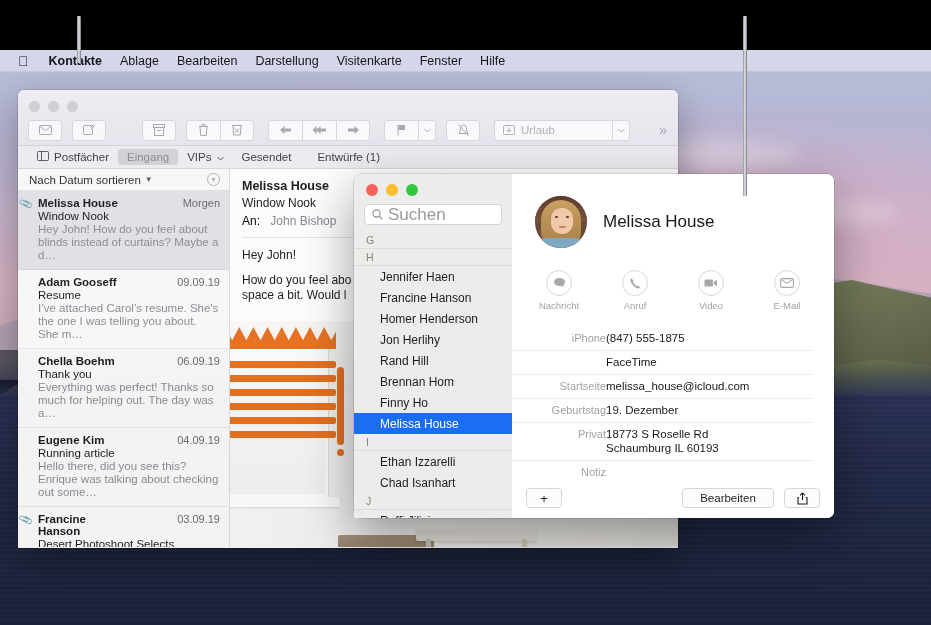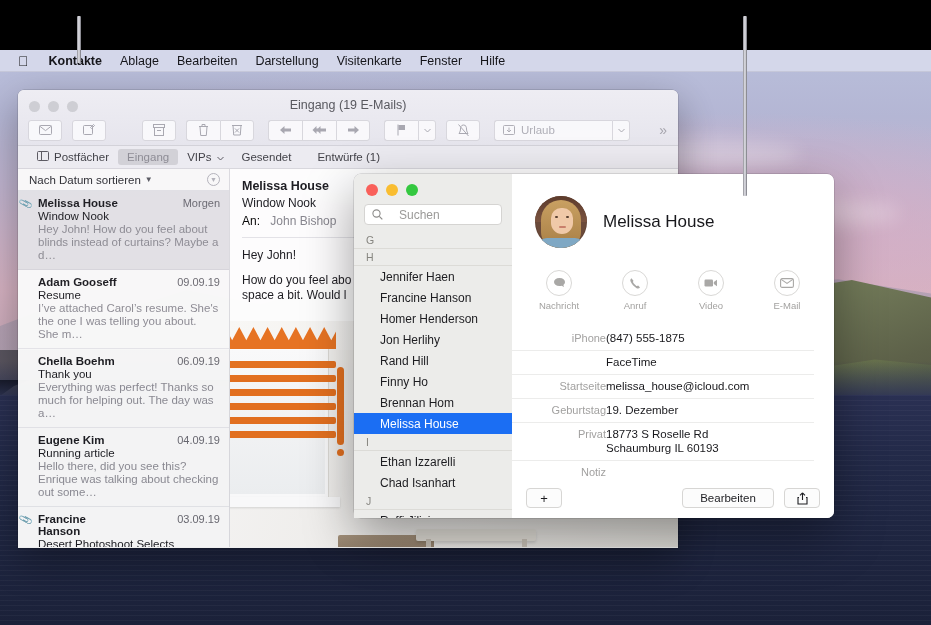--- a/index.html
+++ b/index.html
@@ -223,22 +223,22 @@
     width: 158px; background: #ececea; border-radius: 7px 0 0 0;
     display: flex; flex-direction: column; overflow: hidden;
     height: 344px;
   }
   .c-lights { display: flex; gap: 8px; padding: 10px 0 0 12px; }
   .cl { width: 12px; height: 12px; border-radius: 50%; }
   .cl.r { background: #f9605a; } .cl.y { background: #f9bd30; } .cl.g { background: #34c840; }
   .c-searchwrap { padding: 8px 10px 7px 10px; }
   .c-search {
     height: 21px; background: #fff; border: 1px solid #d5d4d2; border-radius: 4px;
-    display: flex; align-items: center; gap: 16px; padding: 0 7px;
-    font-size: 12px; color: #9b9a98;
+    display: flex; align-items: center; gap: 5px; padding: 0 7px;
+    font-size: 17px; color: #9b9a98;
   }
   .c-list { flex: 1; overflow: hidden; }
   .c-section {
     font-size: 10.5px; color: #85847f; padding: 2px 0 2px 12px;
     border-bottom: 1px solid #dcdbd7;
   }
   .c-name {
     font-size: 12px; color: #1d1d21; padding: 3.5px 0 3.5px 26px;
   }
   .c-name.sel { background: #1b6ef3; color: #fff; }
@@ -325,21 +325,20 @@
   </div>
 
   <div class="mailwin">
 
     <div class="mail-titlebar">
       <div class="mail-lights">
         <div class="light"></div>
         <div class="light"></div>
         <div class="light"></div>
       </div>
-      <div class="mail-title">Eingang (19 E-Mails)</div>
 
       <div class="mail-toolbar">
         <div class="tb-group single">
           <div class="tb-btn">
             <svg width="13" height="10" viewBox="0 0 13 10">
                 <rect x="0.5" y="0.5" width="12" height="9" rx="1" fill="none" stroke="currentColor"></rect>
                 <path d="M0.8 1.2 L6.5 5.6 L12.2 1.2" fill="none" stroke="currentColor"></path>
               </svg>
           </div>
         </div>
@@ -603,22 +602,22 @@
         </div>
       </div>
       <div class="c-list">
         <div class="c-section">G</div>
         <div class="c-section">H</div>
         <div class="c-name">Jennifer Haen</div>
         <div class="c-name">Francine Hanson</div>
         <div class="c-name">Homer Henderson</div>
         <div class="c-name">Jon Herlihy</div>
         <div class="c-name">Rand Hill</div>
+        <div class="c-name">Brennan Hom</div>
         <div class="c-name">Finny Ho</div>
-        <div class="c-name">Brennan Hom</div>
         <div class="c-name sel">Melissa House</div>
         <div class="c-section">I</div>
         <div class="c-name">Ethan Izzarelli</div>
         <div class="c-name">Chad Isanhart</div>
         <div class="c-section">J</div>
         <div class="c-name">Raffi Jilizian</div>
       </div>
     </div>
 
     <div class="c-detail">

